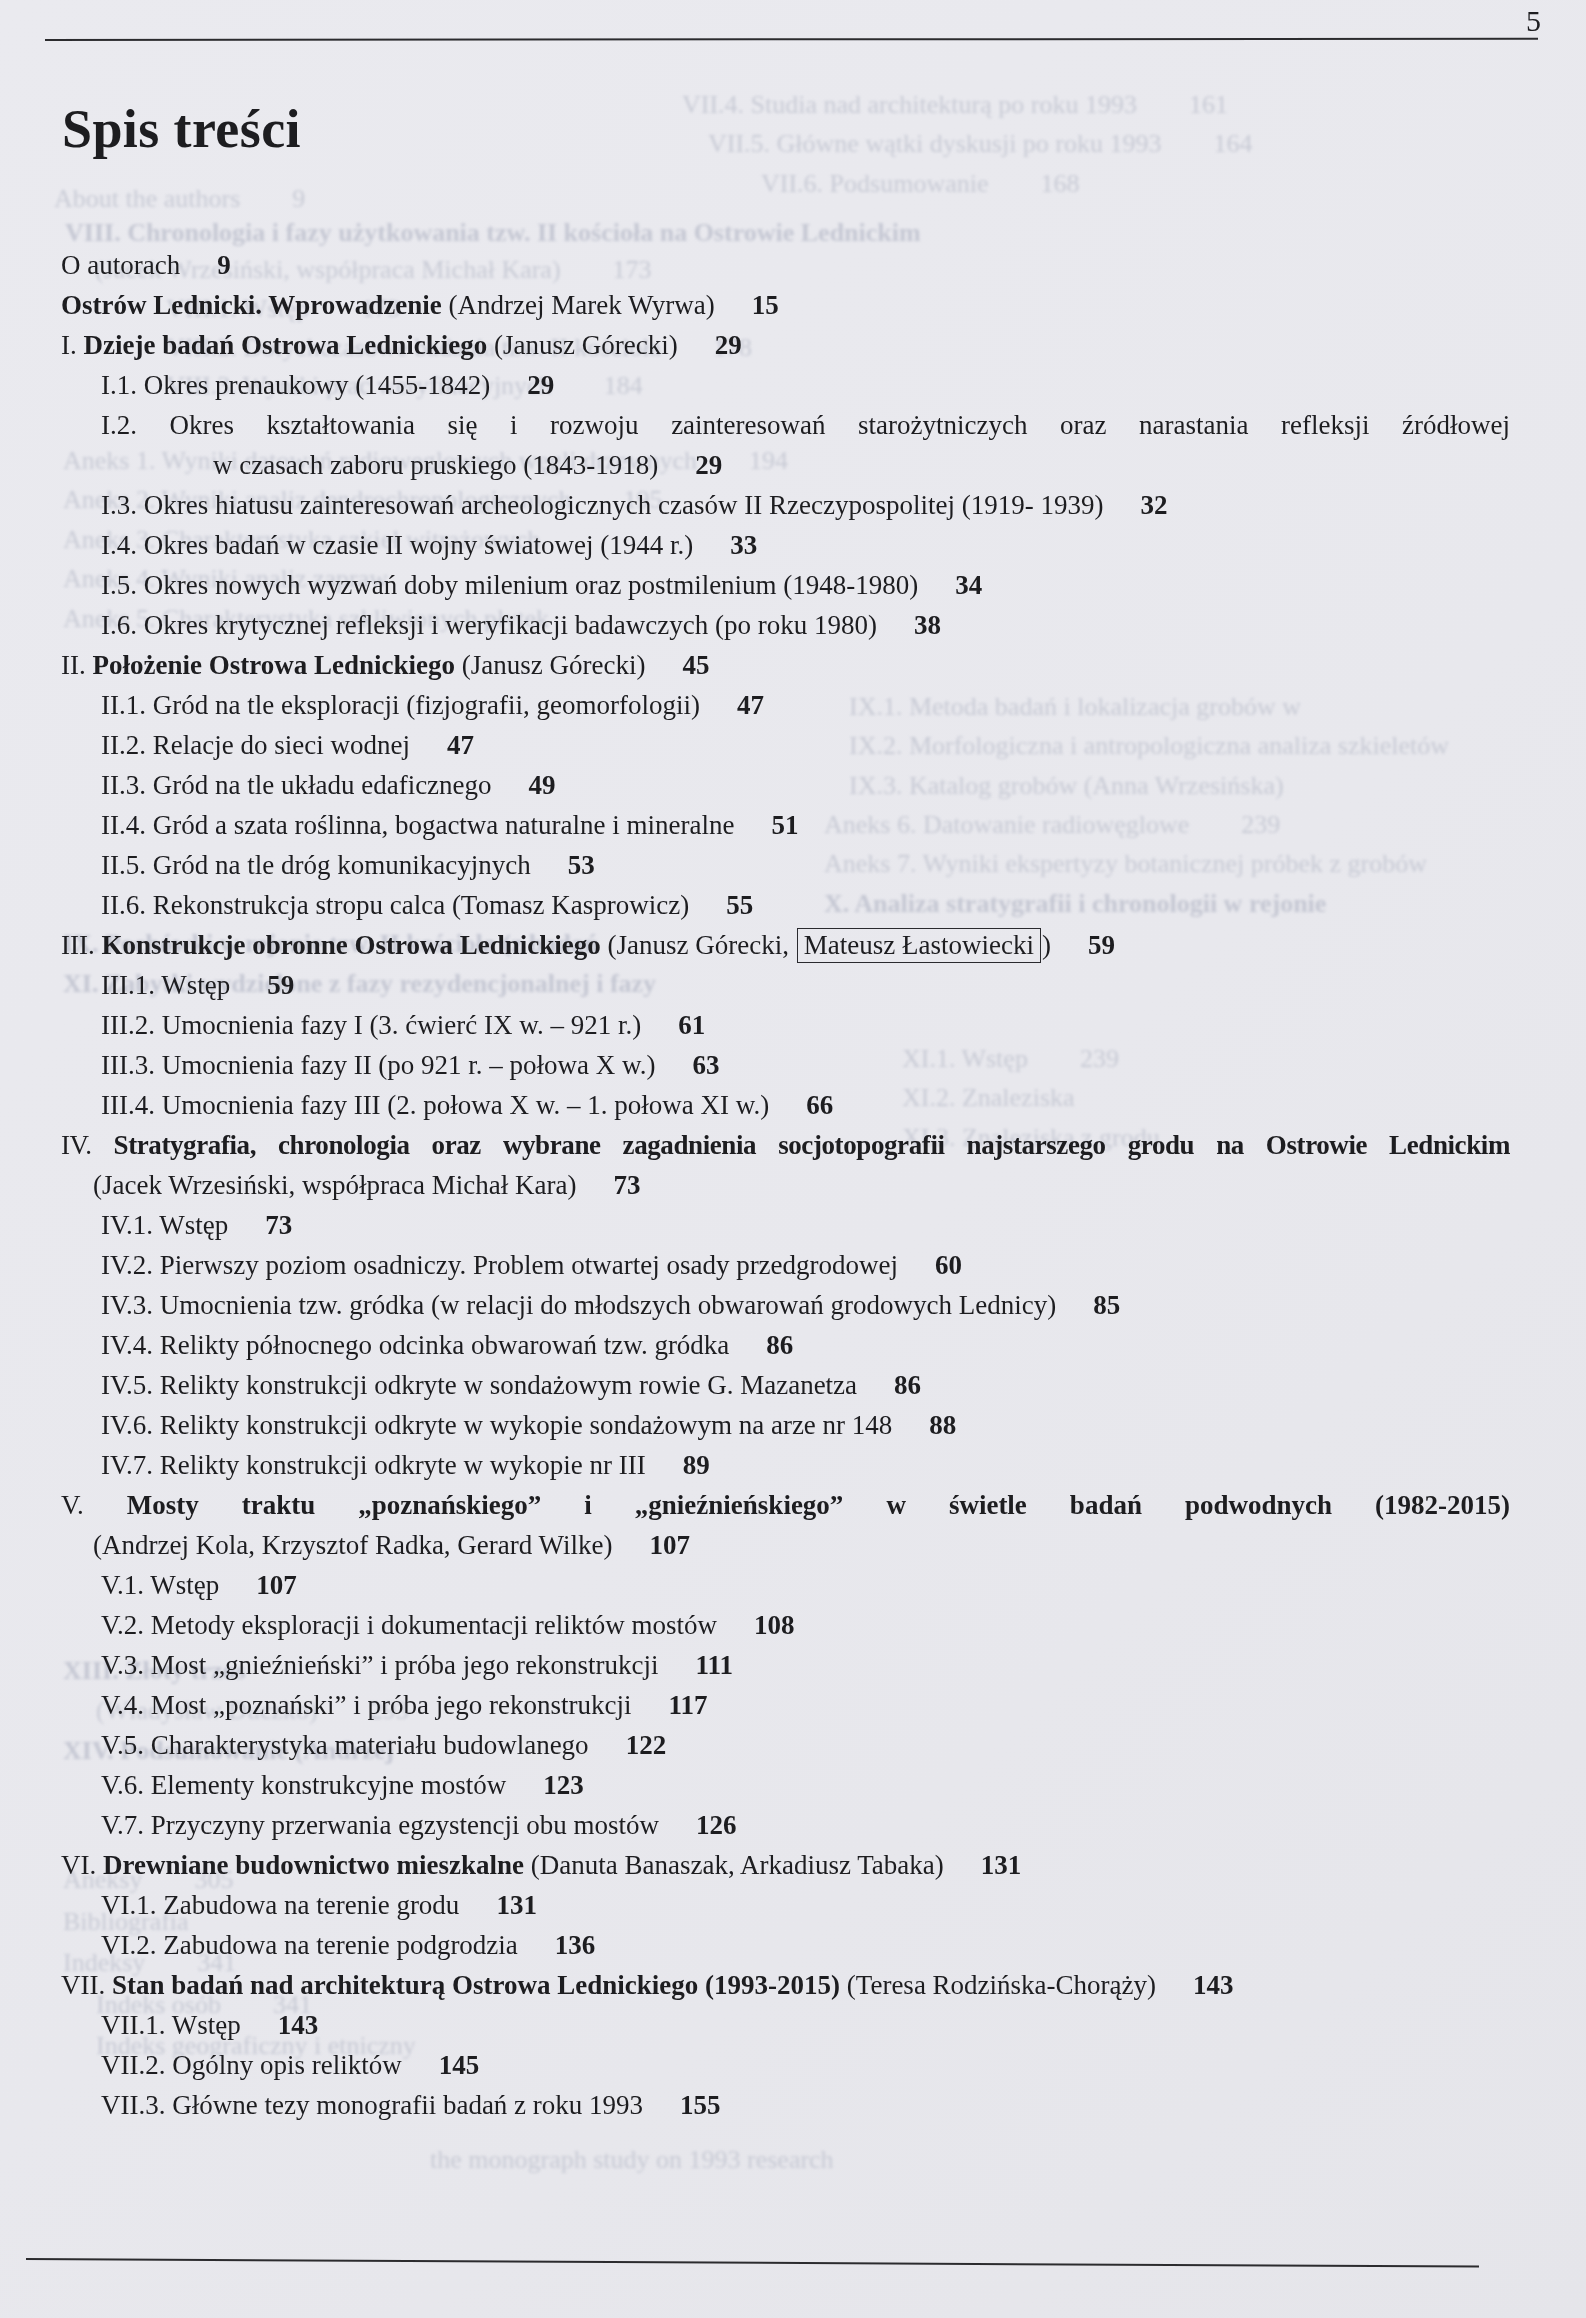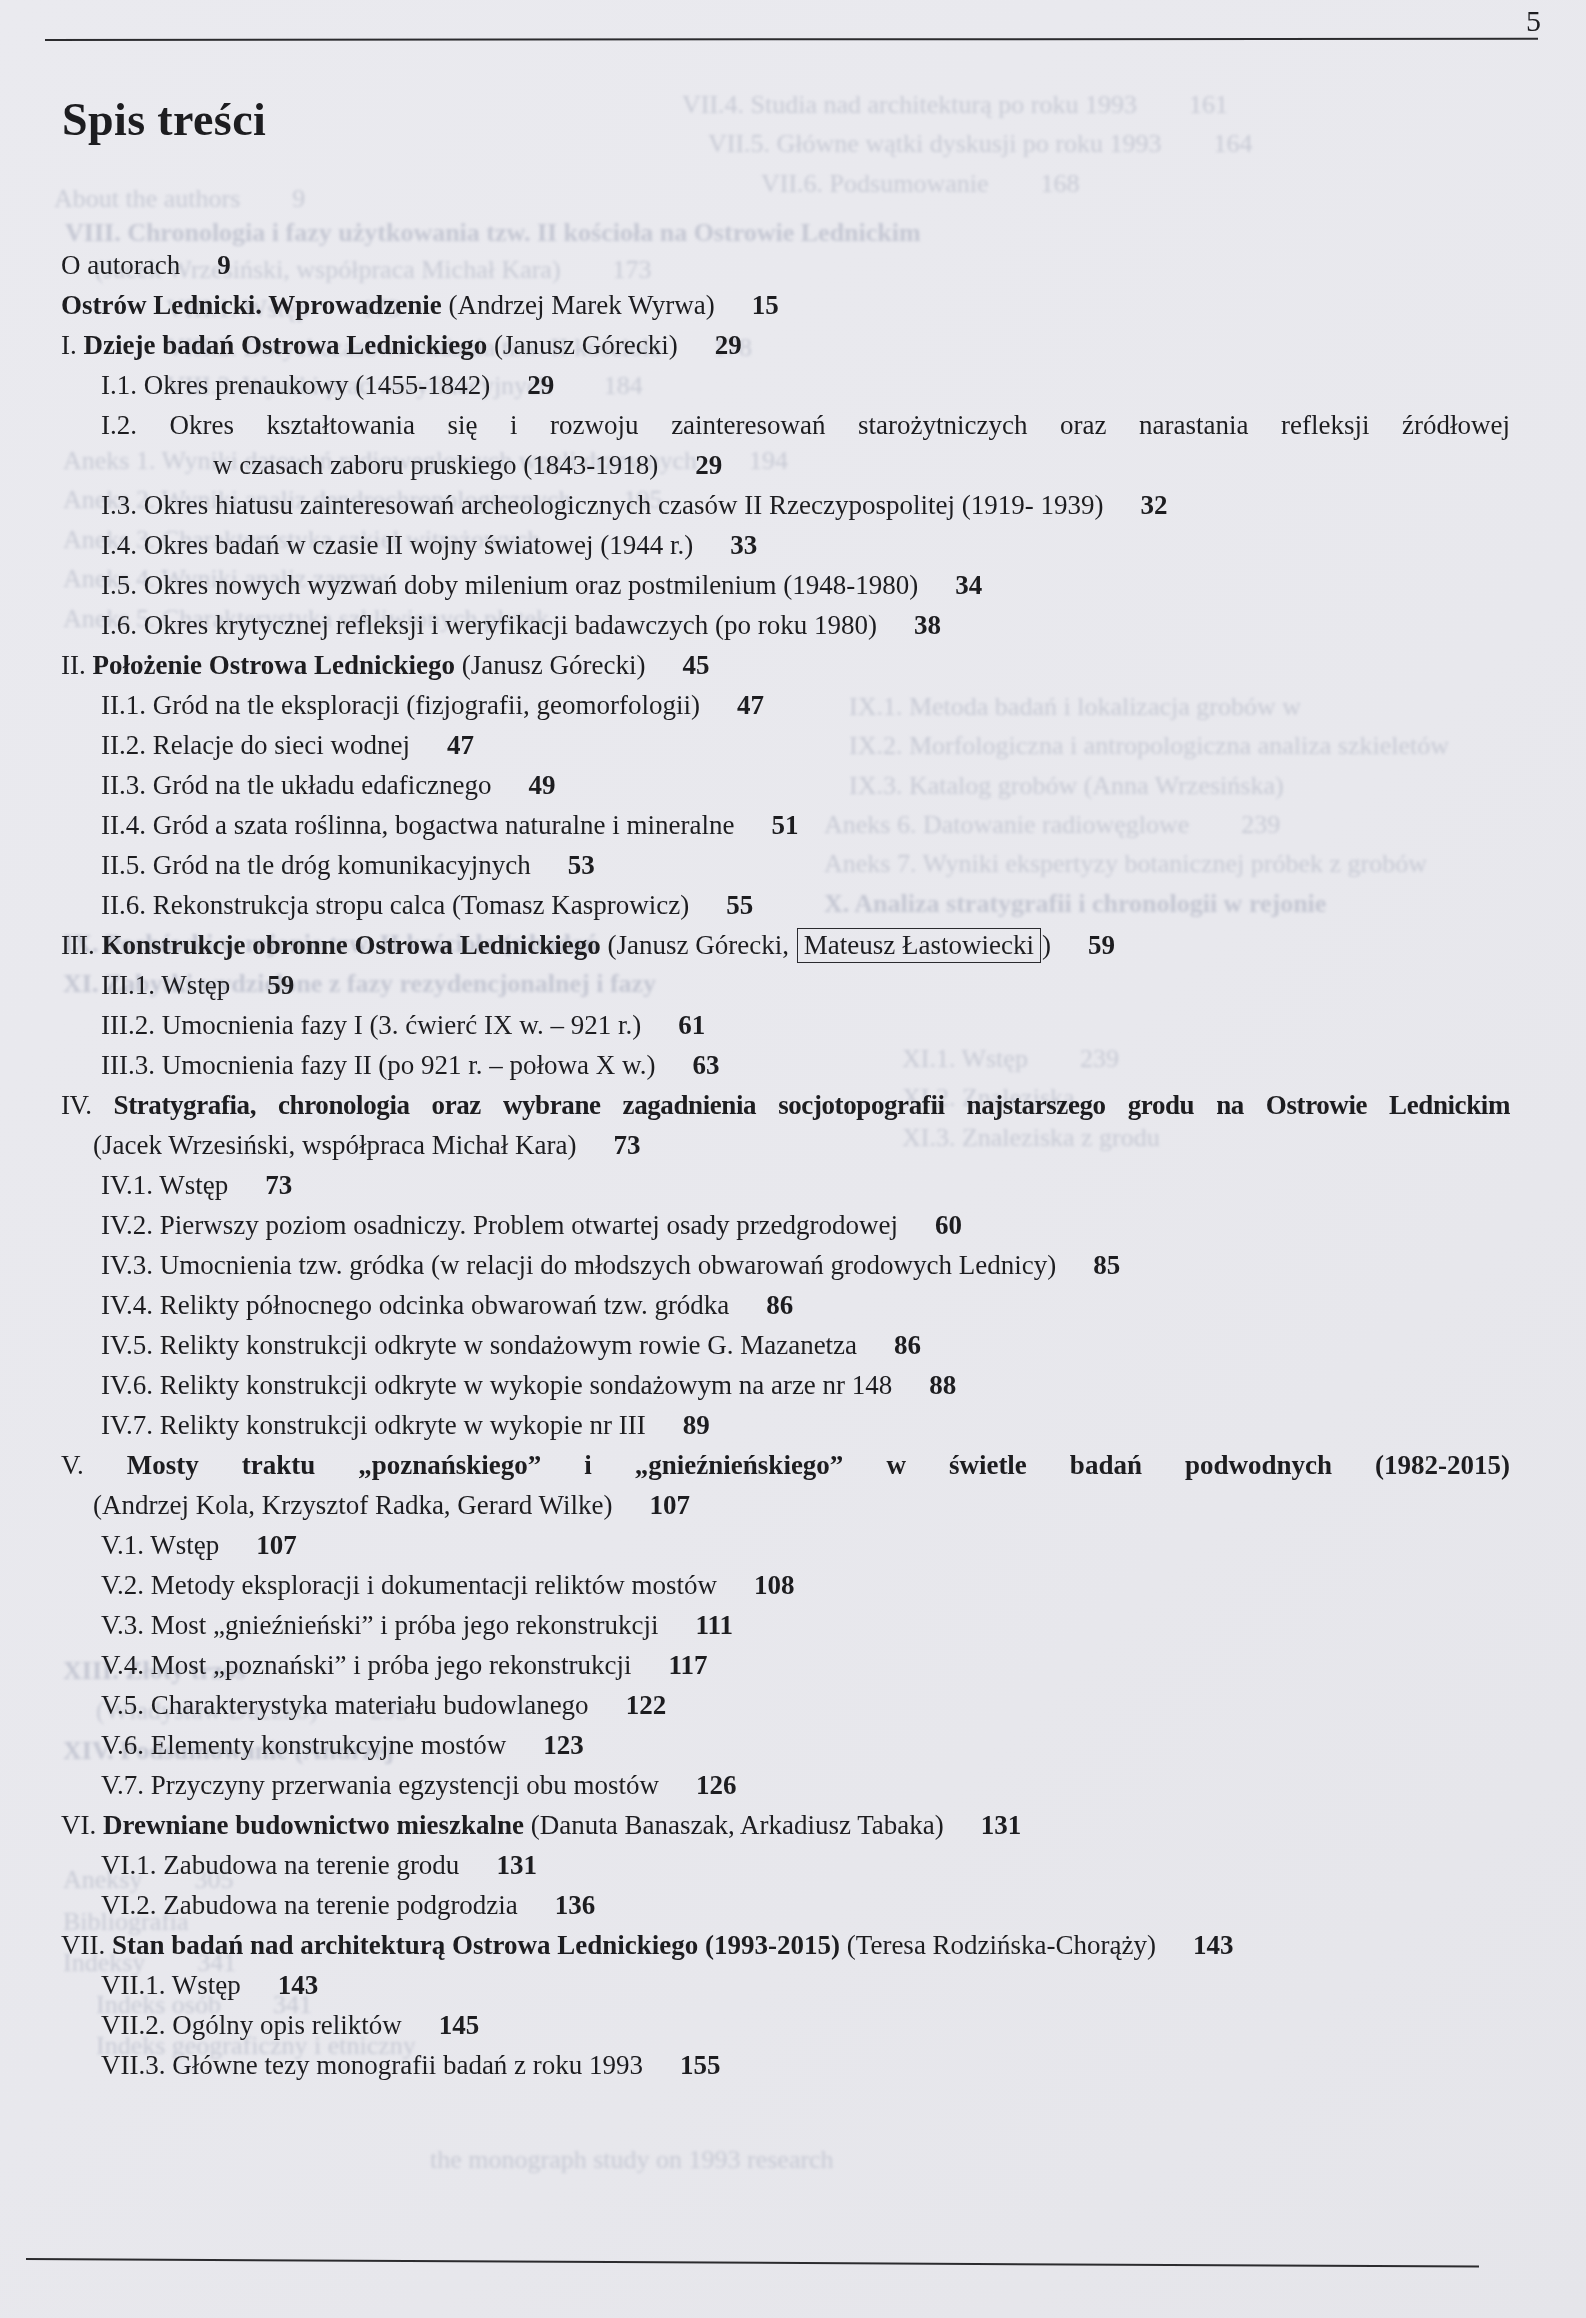--- a/index.html
+++ b/index.html
@@ -19,21 +19,21 @@
   .rule-top{
     position:absolute;left:45px;right:49px;top:39px;height:2.2px;
     background:#2b2b2e;transform:rotate(-0.05deg);transform-origin:left center;
   }
   .rule-bottom{
     position:absolute;left:26px;right:108px;top:2258px;height:2.2px;
     background:#2b2b2e;transform:rotate(0.3deg);transform-origin:left center;
   }
   .doc-title{
     position:absolute;left:62px;top:62px;
-    font-size:46px;font-weight:bold;letter-spacing:0.4px;
+    font-size:54px;font-weight:bold;letter-spacing:0.4px;
   }
   
   .toc{
     position:absolute;left:61px;right:77px;top:245px;
   }
   .toc-line{
     font-size:27px;line-height:40px;height:40px;
     white-space:nowrap;
   }
   .toc-line.justify{
@@ -123,20 +123,21 @@
       <div class="toc-line indent-1"><span class="">II.1. Gród na tle eksploracji (fizjografii, geomorfologii)</span><span class="pageno">47</span></div>
       <div class="toc-line indent-1"><span class="">II.2. Relacje do sieci wodnej</span><span class="pageno">47</span></div>
       <div class="toc-line indent-1"><span class="">II.3. Gród na tle układu edaficznego</span><span class="pageno">49</span></div>
       <div class="toc-line indent-1"><span class="">II.4. Gród a szata roślinna, bogactwa naturalne i mineralne</span><span class="pageno">51</span></div>
       <div class="toc-line indent-1"><span class="">II.5. Gród na tle dróg komunikacyjnych</span><span class="pageno">53</span></div>
       <div class="toc-line indent-1"><span class="">II.6. Rekonstrukcja stropu calca (Tomasz Kasprowicz)</span><span class="pageno">55</span></div>
       <div class="toc-line indent-0"><span class="">III. </span><span class="bold">Konstrukcje obronne Ostrowa Lednickiego</span><span class=""> (Janusz Górecki, </span><span class=" boxed">Mateusz Łastowiecki</span><span class="">)</span><span class="pageno">59</span></div>
       <div class="toc-line indent-1"><span class="">III.1. Wstęp</span><span class="pageno">59</span></div>
       <div class="toc-line indent-1"><span class="">III.2. Umocnienia fazy I (3. ćwierć IX w. – 921 r.)</span><span class="pageno">61</span></div>
       <div class="toc-line indent-1"><span class="">III.3. Umocnienia fazy II (po 921 r. – połowa X w.)</span><span class="pageno">63</span></div>
+      <div class="toc-line indent-1"><span class="">III.4. Umocnienia fazy III (2. połowa X w. – 1. połowa XI w.)</span><span class="pageno">66</span></div>
       <div class="toc-line indent-0 justify tight"><span class="">IV. </span><span class="bold">Stratygrafia, chronologia oraz wybrane zagadnienia socjotopografii najstarszego grodu na Ostrowie Lednickim</span></div>
       <div class="toc-line indent-3"><span class="">(Jacek Wrzesiński, współpraca Michał Kara)</span><span class="pageno">73</span></div>
       <div class="toc-line indent-1"><span class="">IV.1. Wstęp</span><span class="pageno">73</span></div>
       <div class="toc-line indent-1"><span class="">IV.2. Pierwszy poziom osadniczy. Problem otwartej osady przedgrodowej</span><span class="pageno">60</span></div>
       <div class="toc-line indent-1"><span class="">IV.3. Umocnienia tzw. gródka (w relacji do młodszych obwarowań grodowych Lednicy)</span><span class="pageno">85</span></div>
       <div class="toc-line indent-1"><span class="">IV.4. Relikty północnego odcinka obwarowań tzw. gródka</span><span class="pageno">86</span></div>
       <div class="toc-line indent-1"><span class="">IV.5. Relikty konstrukcji odkryte w sondażowym rowie G. Mazanetza</span><span class="pageno">86</span></div>
       <div class="toc-line indent-1"><span class="">IV.6. Relikty konstrukcji odkryte w wykopie sondażowym na arze nr 148</span><span class="pageno">88</span></div>
       <div class="toc-line indent-1"><span class="">IV.7. Relikty konstrukcji odkryte w wykopie nr III</span><span class="pageno">89</span></div>
       <div class="toc-line indent-0 justify"><span class="">V. </span><span class="bold">Mosty traktu „poznańskiego” i „gnieźnieńskiego” w świetle badań podwodnych (1982-2015)</span></div>

